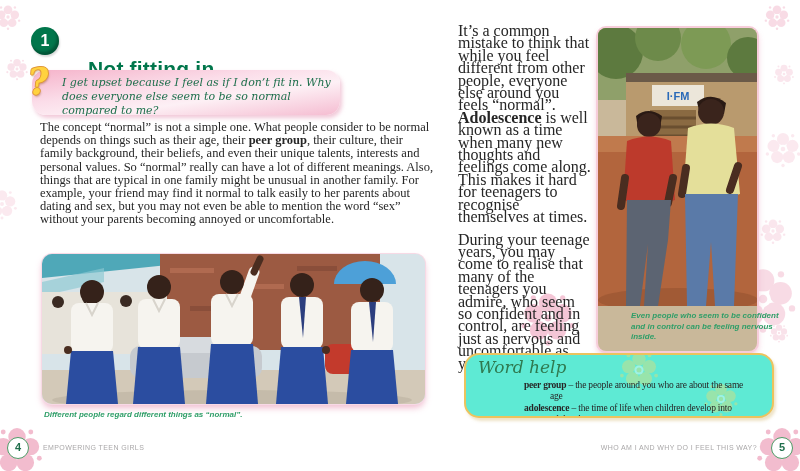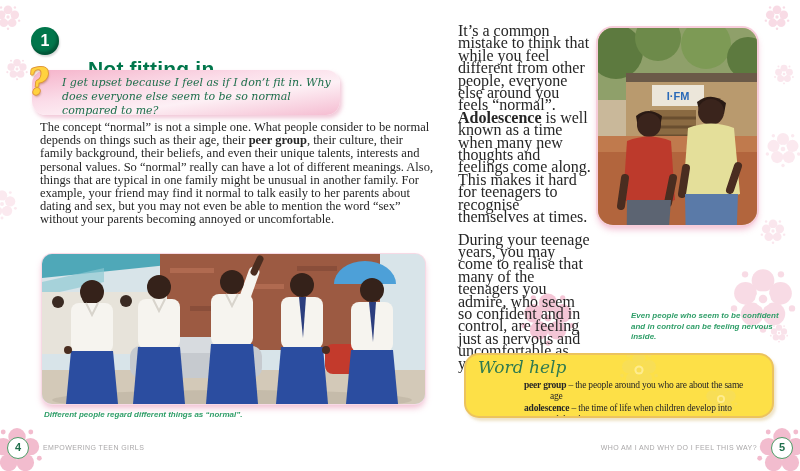--- a/index.html
+++ b/index.html
@@ -58,28 +58,28 @@
   .caption-right { position:absolute; left:595px; top:311px; width:160px;margin-left:36px; }
 
   
   .col-right {
     position:absolute; left:458px; top:25px; width:133px;
     font-family:"Liberation Serif", serif; font-size:16px; line-height:12.4px;
     color:#262626;
   }
   .col-right p { margin:0 0 10px 0; }
   .photo-right {
-    position:absolute; left:598px; top:28px; width:159px; height:197px;
-    border-radius:15px; overflow:hidden;
+    position:absolute; left:598px; top:28px; width:159px; height:323px;
+    border-radius:8px; overflow:hidden;
     box-shadow:0 0 0 2px #f7cdda, 0 4px 7px rgba(236,168,194,.8);
     background:#c9b89a;
   }
   .word-help {
     position:absolute; left:464px; top:353px; width:310px; height:65px;
-    background:#fde047; border:2px solid #ecc35e; border-radius:15px;
+    background:#5eead4; border:2px solid #ecc35e; border-radius:15px;
     box-sizing:border-box; box-shadow:2px 3px 3px rgba(205,175,95,.35);
     overflow:hidden;
   }
   .word-help-title {
     position:absolute; left:12px; top:2px;
     font-family:"DejaVu Serif", serif; font-style:italic;
     font-size:17px; color:#2f7a50;
   }
   .word-help-entries {
     position:absolute; left:12px; top:25px; width:271px;

